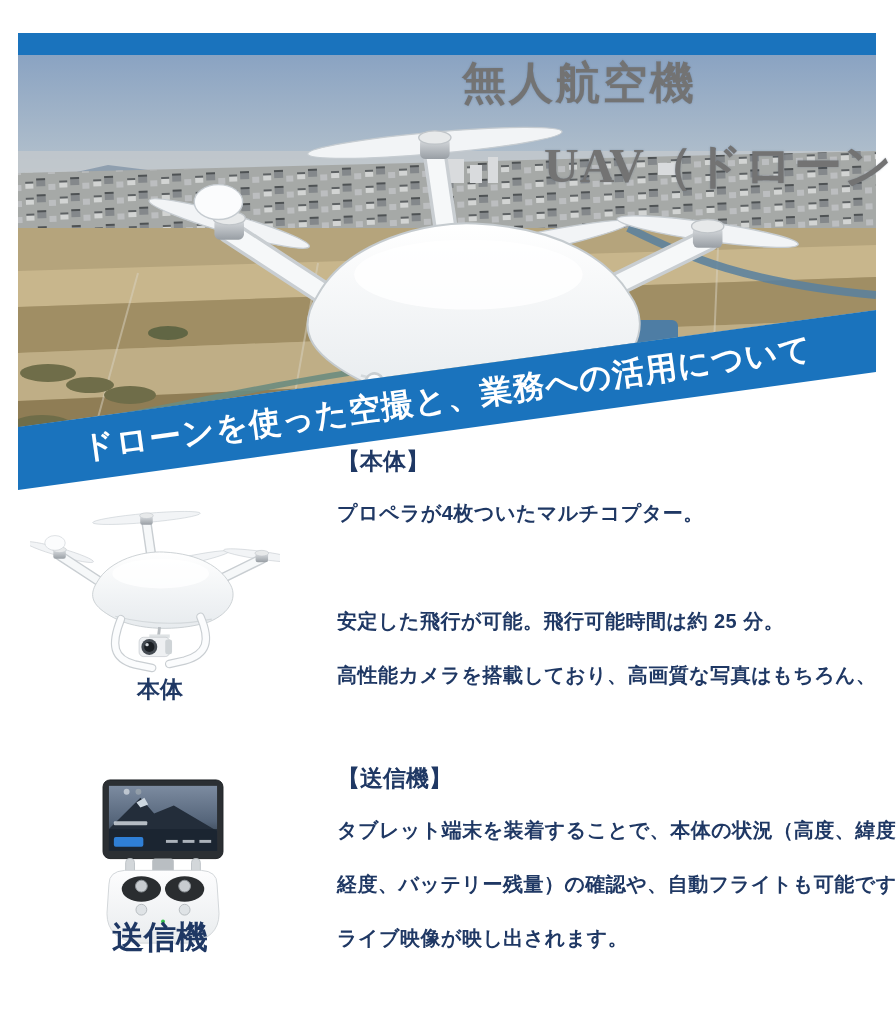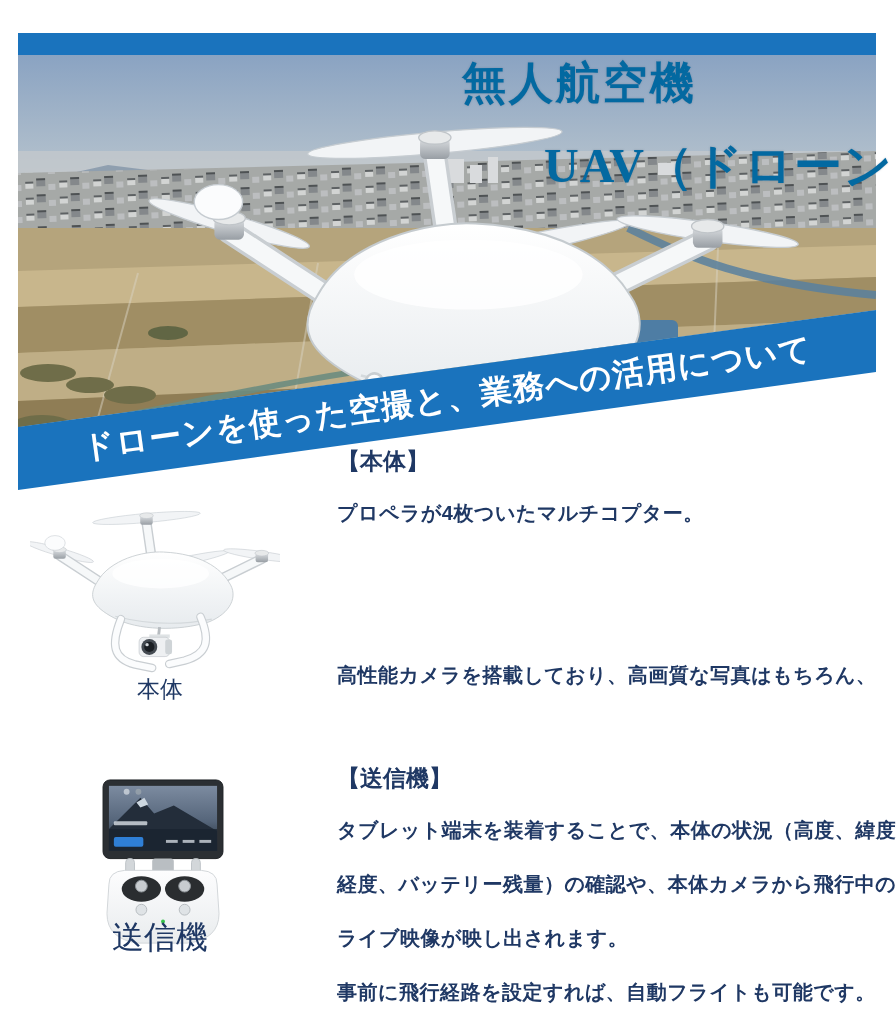--- a/index.html
+++ b/index.html
@@ -1,35 +1,35 @@
 <!DOCTYPE html>
 <html lang="ja"><head>
 <meta charset="utf-8">
 <style>
   html,body{margin:0;padding:0;background:#fff;}
   .page{position:relative;width:896px;height:1024px;background:#ffffff;overflow:hidden;
         font-family:"Liberation Sans","DejaVu Sans",sans-serif;}
   .abs{position:absolute;}
   
   .hero-svg{left:18px;top:33px;width:858px;height:457px;}
-  .hero-title{color:#0369a1;font-family:"Liberation Serif","DejaVu Serif",serif;font-weight:600;
+  .hero-title{color:#737373;font-family:"Liberation Serif","DejaVu Serif",serif;font-weight:600;
               white-space:nowrap;text-shadow:0 0 2px rgba(60,80,110,.35);}
   .hero-title1{left:462px;top:54px;font-size:44px;letter-spacing:3px;}
   .hero-title2{left:544px;top:134px;font-size:48px;letter-spacing:1px;}
   .banner-text{left:18px;top:377px;width:858px;text-align:center;transform:rotate(-7.8deg);
                transform-origin:50% 50%;color:#ffffff;font-size:32px;font-weight:700;
                font-family:"Liberation Serif","DejaVu Serif",serif;letter-spacing:1px;white-space:nowrap;}
   
   .navy{color:#1f3864;}
   .sec-heading{left:337px;font-size:23px;font-weight:700;white-space:nowrap;font-family:Liberation Serif, serif;}
   .bline{left:337px;font-size:20px;font-weight:700;line-height:28px;letter-spacing:.5px;white-space:nowrap;}
   
   .product-svg{left:30px;top:488px;width:250px;height:194px;}
   .controller-svg{left:88px;top:778px;width:150px;height:172px;}
-  .caption{left:40px;width:240px;text-align:center;font-weight:400;white-space:nowrap;}
+  .caption{left:40px;width:240px;text-align:center;font-weight:700;white-space:nowrap;}
   .cap-main{top:674px;font-size:23px;}
   .cap-sub{top:702px;font-size:20px;font-weight:400;
            font-family:"DejaVu Sans Mono","Liberation Mono",monospace;}
   .cap-tx{top:916px;font-size:32px;}
 </style>
 </head>
 <body>
 
 <div class="page">
 
@@ -163,32 +163,32 @@
 
     <path d="M0,394 L858,277 L858,339 L0,457 Z" fill="#1a73bd"></path>
   </svg>
 
   <div class="abs hero-title hero-title1">無人航空機</div>
   <div class="abs hero-title hero-title2">UAV（ドローン）</div>
   <div class="abs banner-text">ドローンを使った空撮と、業務への活用について</div>
 
   <div class="abs navy sec-heading" style="top:446px">【本体】</div>
   <div class="abs navy bline" style="top:499px">プロペラが4枚ついたマルチコプター。</div>
+  <div class="abs navy bline" style="top:607px">安定した飛行が可能。飛行可能時間は約 25 分。</div>
   <div class="abs navy bline" style="top:661px">高性能カメラを搭載しており、高画質な写真はもちろん、</div>
 
   <svg class="abs product-svg" viewBox="0 0 440 340" xmlns="http://www.w3.org/2000/svg">
     <use href="#drone"></use>
   </svg>
   <div class="abs navy caption cap-main">本体</div>
 
   <div class="abs navy sec-heading" style="top:763px">【送信機】</div>
   <div class="abs navy bline" style="top:816px">タブレット端末を装着することで、本体の状況（高度、緯度</div>
-  <div class="abs navy bline" style="top:870px">経度、バッテリー残量）の確認や、本体カメラから飛行中の</div>
+  <div class="abs navy bline" style="top:870px">経度、バッテリー残量）の確認や、自動フライトも可能です</div>
   <div class="abs navy bline" style="top:924px">ライブ映像が映し出されます。</div>
-  <div class="abs navy bline" style="top:978px">事前に飛行経路を設定すれば、自動フライトも可能です。</div>
 
   <svg class="abs controller-svg" viewBox="0 0 150 175" xmlns="http://www.w3.org/2000/svg">
     <defs>
       <linearGradient id="scr" x1="0" y1="0" x2="0" y2="1">
         <stop offset="0" stop-color="#7c8ba0"></stop>
         <stop offset=".55" stop-color="#55657a"></stop>
         <stop offset="1" stop-color="#1d2732"></stop>
       </linearGradient>
       <linearGradient id="rbody" x1="0" y1="0" x2="0" y2="1">
         <stop offset="0" stop-color="#fdfdfe"></stop>

